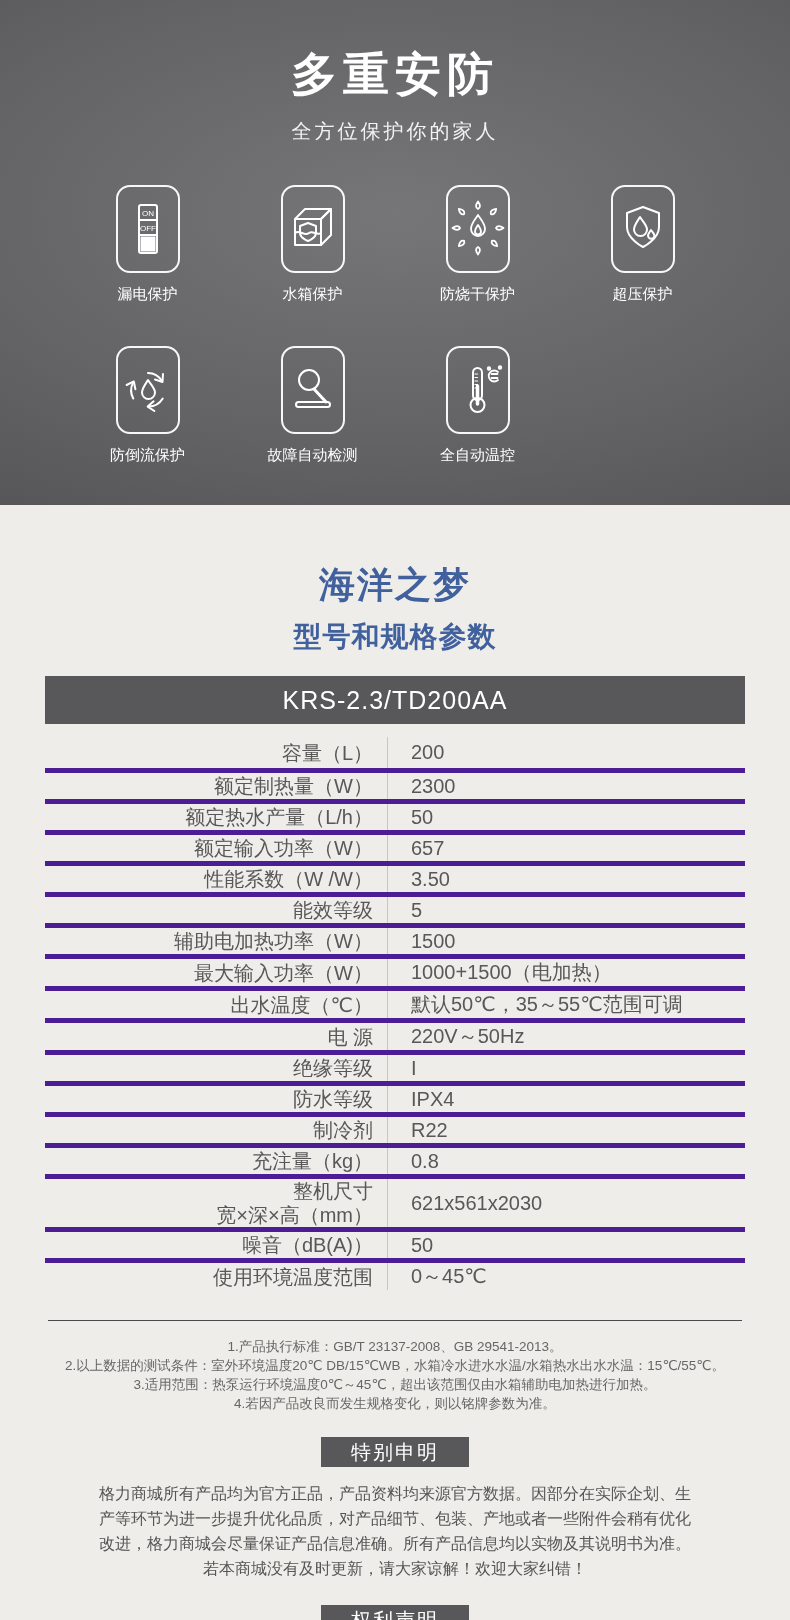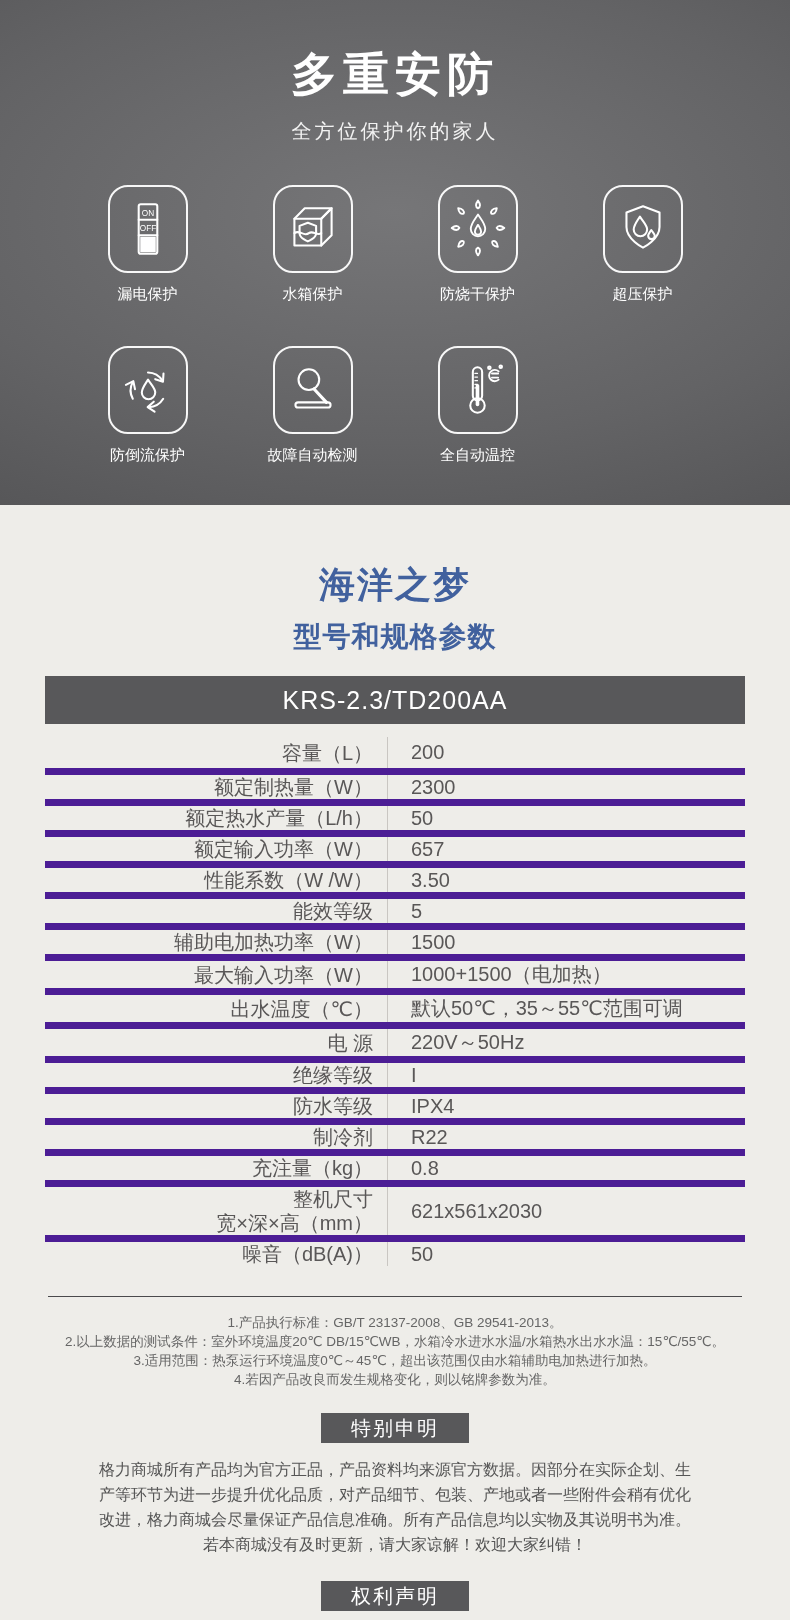--- a/index.html
+++ b/index.html
@@ -11,37 +11,37 @@
   .dark-section{
     height:505px;
     background:radial-gradient(120% 95% at 50% 42%, #767678 0%, #636365 48%, #4a4a4c 100%);
     text-align:center; color:#fff;
   }
   .sec-title{ padding-top:44px; font-size:46px; font-weight:bold; letter-spacing:6px; }
   .sec-subtitle{ margin-top:12px; font-size:20px; font-weight:normal; letter-spacing:3px; color:#f2f2f2; }
   .features{ width:660px; margin:40px auto 0; display:grid; grid-template-columns:repeat(4,1fr); row-gap:42px; }
   .feature{ display:flex; flex-direction:column; align-items:center; }
   .icon-box{
-    width:80px; height:88px; border:2px solid rgba(255,255,255,0.95);
-    border-radius:20px; display:flex; align-items:center; justify-content:center;
+    width:64px; height:88px; border:2px solid rgba(255,255,255,0.95);
+    border-radius:14px; display:flex; align-items:center; justify-content:center;
   }
   .icon-box svg{ width:62px; height:62px; }
   .feature-label{ margin-top:12px; font-size:15px; color:#fff; white-space:nowrap; }
 
   
   .light-section{ color:#595757; }
   .series-title{ padding-top:40px; text-align:center; font-size:36px; font-weight:bold; color:#41619e; letter-spacing:2px;margin-top:16px; }
   .series-subtitle{ margin-top:8px; text-align:center; font-size:28px; color:#41619e; letter-spacing:1px; }
   .model-bar{
     margin:20px 45px 0; height:48px; background:#58585a; color:#fff;
     display:flex; align-items:center; justify-content:center; font-size:25px; letter-spacing:1px;
   }
   .spec-table{ margin:0 45px; padding-top:13px; }
   .spec-row{ display:flex; align-items:center; min-height:31px; }
-  .spec-row + .spec-row{ border-top:7px solid #4c1d95; }
+  .spec-row + .spec-row{ border-top:5px solid #4c1d95; }
   .spec-label{
     width:342px; text-align:right; padding-right:14px; font-size:20px;
     color:#595757; white-space:pre-line; line-height:24px;
   }
   .spec-value{
     flex:1; border-left:1px solid #c9c6c2; padding-left:23px; font-size:20px;
     color:#595757; align-self:stretch; display:flex; align-items:center;
   }
   .section-divider{ margin:30px 48px 0; border-top:1px solid #4a4a4c; }
   .notes{ margin-top:16px; text-align:center; }
@@ -258,20 +258,24 @@
 宽×深×高（mm）</div>
         <div class="spec-value">621x561x2030</div>
       </div>
 
 
       <div class="spec-row">
         <div class="spec-label">噪音（dB(A)）</div>
         <div class="spec-value">50</div>
       </div>
 
+      <div class="spec-row">
+        <div class="spec-label">使用环境温度范围</div>
+        <div class="spec-value">0～45℃</div>
+      </div>
     </div>
 
     <div class="section-divider"></div>
 
     <div class="notes">
       <div class="note-line">1.产品执行标准：GB/T 23137-2008、GB 29541-2013。</div>
       <div class="note-line">2.以上数据的测试条件：室外环境温度20℃ DB/15℃WB，水箱冷水进水水温/水箱热水出水水温：15℃/55℃。</div>
       <div class="note-line">3.适用范围：热泵运行环境温度0℃～45℃，超出该范围仅由水箱辅助电加热进行加热。</div>
       <div class="note-line">4.若因产品改良而发生规格变化，则以铭牌参数为准。</div>
     </div>

